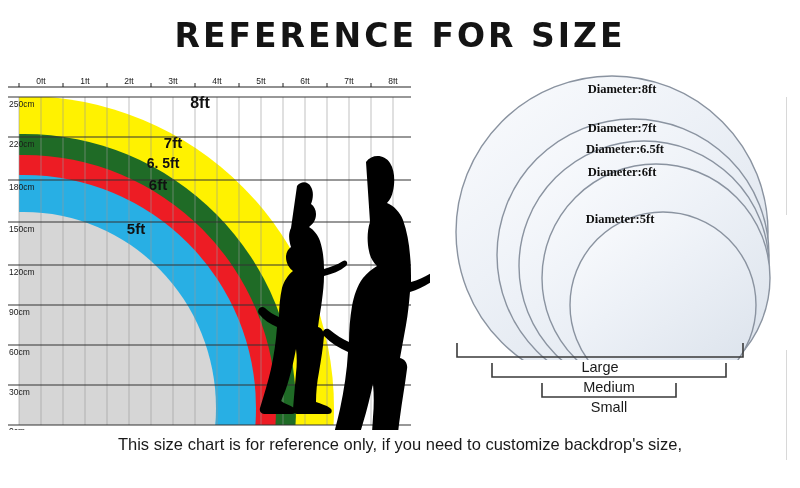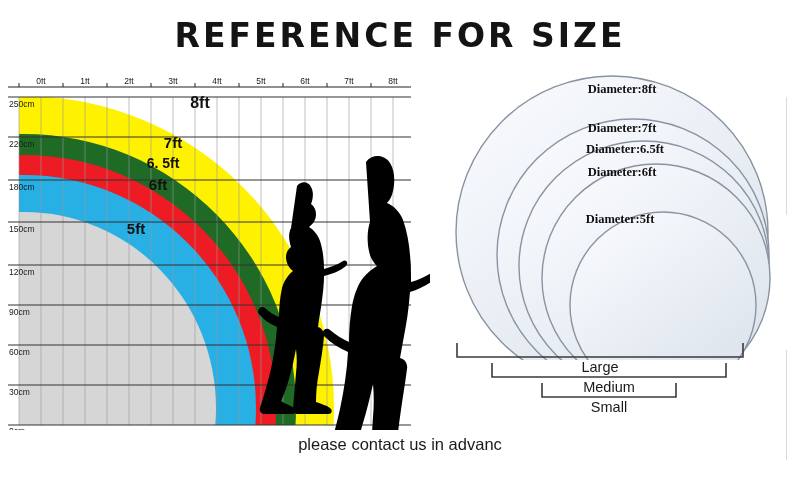--- a/index.html
+++ b/index.html
@@ -244,14 +244,14 @@
       <text x="159" y="332" text-anchor="middle">Medium</text>
       <text x="159" y="352" text-anchor="middle">Small</text>
     </g>
   </svg>
 </div>
 
 <div class="edge-mark" style="left:786px; top:97px; height:118px;"></div>
 <div class="edge-mark" style="left:786px; top:350px; height:110px;"></div>
 
 <div id="footer-caption">
-  <div>please contact us in advanc</div>
+  <div>This size chart is for reference only, if you need to customize backdrop's size,</div>
 </div>
 
 </body></html>

